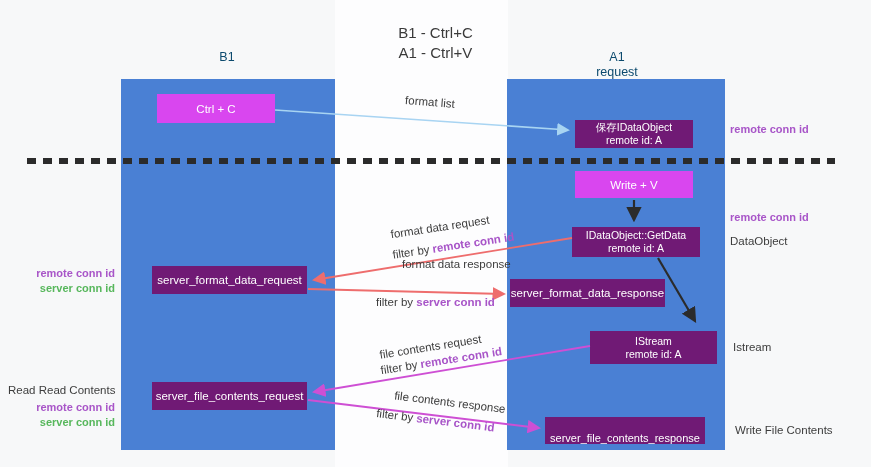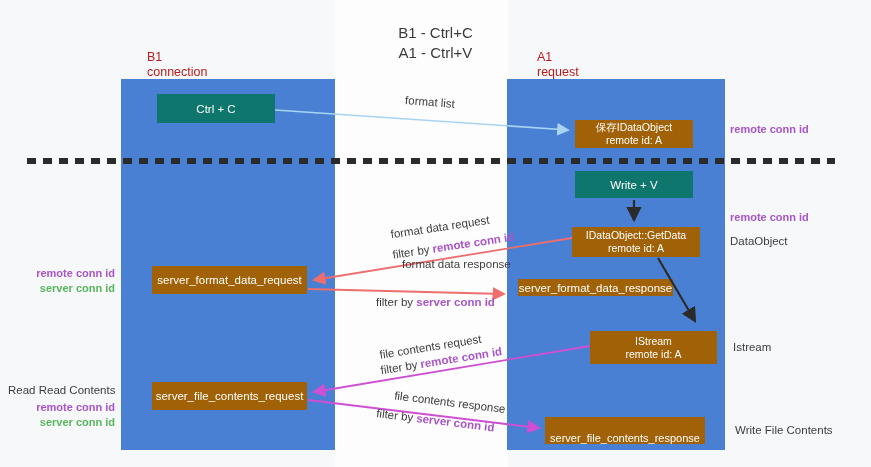--- a/index.html
+++ b/index.html
@@ -3,33 +3,33 @@
 <meta charset="utf-8">
 <style>
   html,body{margin:0;padding:0;background:#f7f8f9;font-family:"Liberation Sans",sans-serif;}
   #canvas{position:relative;width:871px;height:467px;background:#f7f8f9;overflow:hidden;}
   .abs{position:absolute;}
   #mid-band{left:335px;top:0px;width:173px;height:467px;background:#fdfdfe;}
   .column{background:#4a80d4;}
   #col-left{left:121px;top:79px;width:214px;height:371px;}
   #col-right{left:507px;top:79px;width:218px;height:371px;}
   #title{left:0;right:0;top:23px;text-align:center;font-size:15px;line-height:20px;color:#3a3a3a;}
-  .col-header{width:160px;text-align:left;font-size:12.5px;line-height:15px;color:#b91c1c;}
+  .col-header{width:160px;text-align:center;font-size:12.5px;line-height:15px;color:#0c4a6e;}
   #hdr-left{left:147px;top:50px;}
   #hdr-right{left:537px;top:50px;}
   .node{display:flex;align-items:center;justify-content:center;text-align:center;color:#ffffff;}
-  .green{background:#0f766e;font-size:11.5px;}
-  .orange{background:#a16207;font-size:11.5px;}
+  .green{background:#d946ef;font-size:11.5px;}
+  .orange{background:#701a75;font-size:11.5px;}
   .orange.small{font-size:10.5px;line-height:13px;}
   #n-ctrlc{left:157px;top:94px;width:118px;height:29px;}
   #n-ctrlv{left:575px;top:171px;width:118px;height:27px;}
   #n-save{left:575px;top:120px;width:118px;height:28px;}
   #n-getdata{left:572px;top:227px;width:128px;height:30px;}
   #n-freq{left:152px;top:266px;width:155px;height:28px;}
-  #n-fresp{left:510px;top:279px;width:155px;height:17px;margin-left:8px;}
+  #n-fresp{left:510px;top:279px;width:155px;height:28px;}
   #n-istream{left:590px;top:331px;width:127px;height:33px;}
   #n-creq{left:152px;top:382px;width:155px;height:28px;}
   #n-cresp{left:545px;top:417px;width:160px;height:27px;align-items:flex-end;}
   .sideline{font-size:11px;font-weight:bold;line-height:15px;white-space:nowrap;}
   .plain{font-size:11.5px;font-weight:normal;color:#3d3d3d;}
   .kp{color:#a855c8;font-weight:bold;}
   .kg{color:#57b75c;font-weight:bold;}
   .rightlbl{left:730px;}
   .leftblock{left:8px;width:107px;text-align:right;}
   .elabel{font-size:11.5px;color:#3d3d3d;text-align:center;white-space:nowrap;}
@@ -42,21 +42,20 @@
 
   <div class="abs" id="mid-band"></div>
 
   <div class="abs" id="title">
     <div>B1 - Ctrl+C</div>
     <div>A1 - Ctrl+V</div>
   </div>
 
   <div class="abs col-header" id="hdr-left">
     <div>B1</div>
-    <div>connection</div>
   </div>
   <div class="abs col-header" id="hdr-right">
     <div>A1</div>
     <div>request</div>
   </div>
 
   <div class="abs column" id="col-left"></div>
   <div class="abs column" id="col-right"></div>
 
   <div class="abs node green" id="n-ctrlc">

